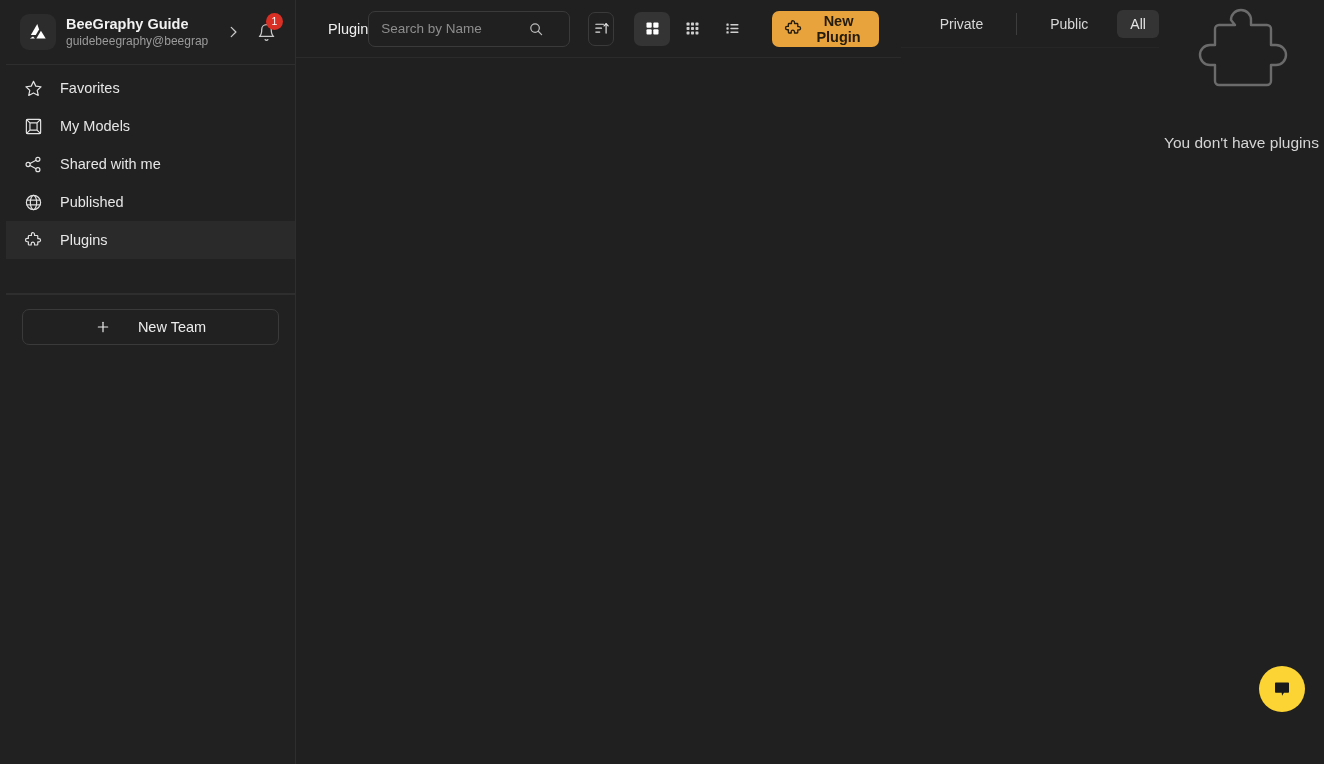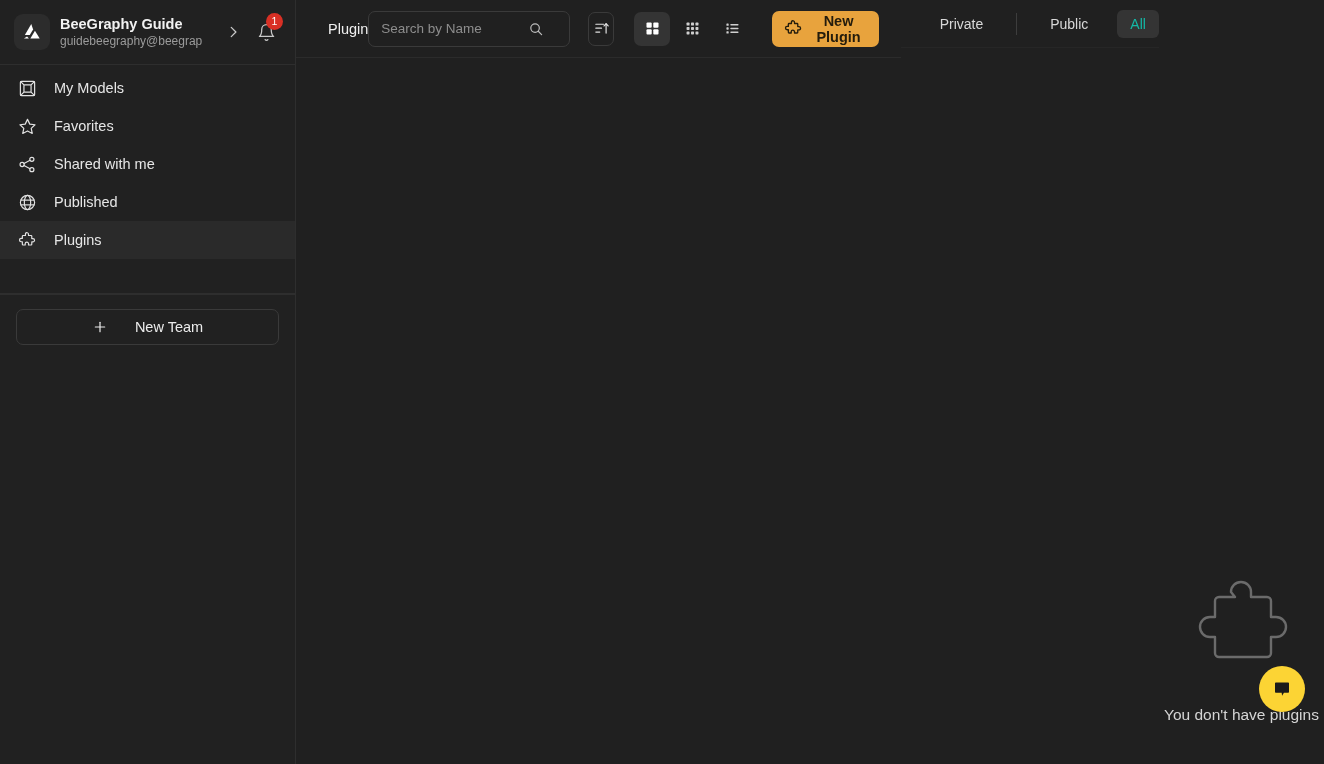--- a/index.html
+++ b/index.html
@@ -12,20 +12,21 @@
   body { display: flex; }
 
   
   .sidebar {
     width: 296px; height: 764px;
     background: #212121;
     border-right: 1px solid #2e2e2e;
     display: flex; flex-direction: column;
     flex: 0 0 296px;
     position: relative;
+    padding-left: 6px;
   }
   .account-row {
     height: 64px;
     display: flex; align-items: center;
     padding: 0 14px 0 14px;
     gap: 10px;
   }
   .brand-logo {
     width: 36px; height: 36px; border-radius: 9px;
     background: #2c2c2c;
@@ -155,27 +156,27 @@
     display: flex; align-items: center;
     padding: 0 0 0 26px; gap: 16px;
     border-bottom: 1px solid #262626;
   }
   .tab {
     height: 28px; padding: 0 13px; border-radius: 6px;
     display: flex; align-items: center; justify-content: center;
     font-size: 14px; color: #d8d8d8; cursor: pointer;
     background: transparent;
   }
-  .tab.active { background: #343434; color: #14b8a6; }
+  .tab.active { background: #343434; color: #e5e5e5; }
   .tab-div { width: 1px; height: 22px; background: #3d3d3d; margin: 0 4px; }
 
   .content-area {
     flex: 1 1 auto;
     display: flex; flex-direction: column;
-    align-items: center; justify-content: flex-end;
+    align-items: center; justify-content: flex-start;
     padding-bottom: 40px;
   }
   .empty-wrap { display: flex; flex-direction: column; align-items: center; }
   .empty-icon { color: #6b6b6b; margin-bottom: 30px; }
   .empty-text { font-size: 15.5px; color: #d5d5d5; }
 
   .chat-fab {
     position: absolute; right: 19px; bottom: 52px;
     width: 46px; height: 46px; border-radius: 50%;
     background: #fcd434; border: none; cursor: pointer;
@@ -213,35 +214,35 @@
     </div>
   </div>
 
   <div class="side-sep"></div>
 
   <nav class="nav-list">
 
     <div class="nav-item">
       <span class="nav-icon">
         <svg width="19" height="19" viewBox="0 0 24 24" fill="none" stroke="currentColor" stroke-width="1.5" stroke-linejoin="round" aria-hidden="true">
+          <polygon points="12 3 14.9 9 21.5 9.8 16.7 14.3 18 20.8 12 17.6 6 20.8 7.3 14.3 2.5 9.8 9.1 9"></polygon>
+        </svg>
+      </span>
+      <span class="nav-label">Favorites</span>
+    </div>
+
+    <div class="nav-item">
+      <span class="nav-icon">
+        <svg width="19" height="19" viewBox="0 0 24 24" fill="none" stroke="currentColor" stroke-width="1.5" stroke-linejoin="round" aria-hidden="true">
           <rect x="3" y="3" width="18" height="18" rx="1.5"></rect>
           <rect x="7.5" y="7.5" width="9" height="9" rx="0.8"></rect>
           <path d="M3 3l4.5 4.5M21 3l-4.5 4.5M3 21l4.5-4.5M21 21l-4.5-4.5"></path>
         </svg>
       </span>
       <span class="nav-label">My Models</span>
-    </div>
-
-    <div class="nav-item">
-      <span class="nav-icon">
-        <svg width="19" height="19" viewBox="0 0 24 24" fill="none" stroke="currentColor" stroke-width="1.5" stroke-linejoin="round" aria-hidden="true">
-          <polygon points="12 3 14.9 9 21.5 9.8 16.7 14.3 18 20.8 12 17.6 6 20.8 7.3 14.3 2.5 9.8 9.1 9"></polygon>
-        </svg>
-      </span>
-      <span class="nav-label">Favorites</span>
     </div>
 
     <div class="nav-item">
       <span class="nav-icon">
         <svg width="19" height="19" viewBox="0 0 24 24" fill="none" stroke="currentColor" stroke-width="1.5" stroke-linecap="round" stroke-linejoin="round" aria-hidden="true">
           <circle cx="17.5" cy="5.5" r="2.6"></circle>
           <circle cx="17.5" cy="18.5" r="2.6"></circle>
           <circle cx="5.2" cy="12" r="2.6"></circle>
           <line x1="7.6" y1="10.8" x2="15.2" y2="6.7"></line>
           <line x1="7.6" y1="13.2" x2="15.2" y2="17.3"></line>

